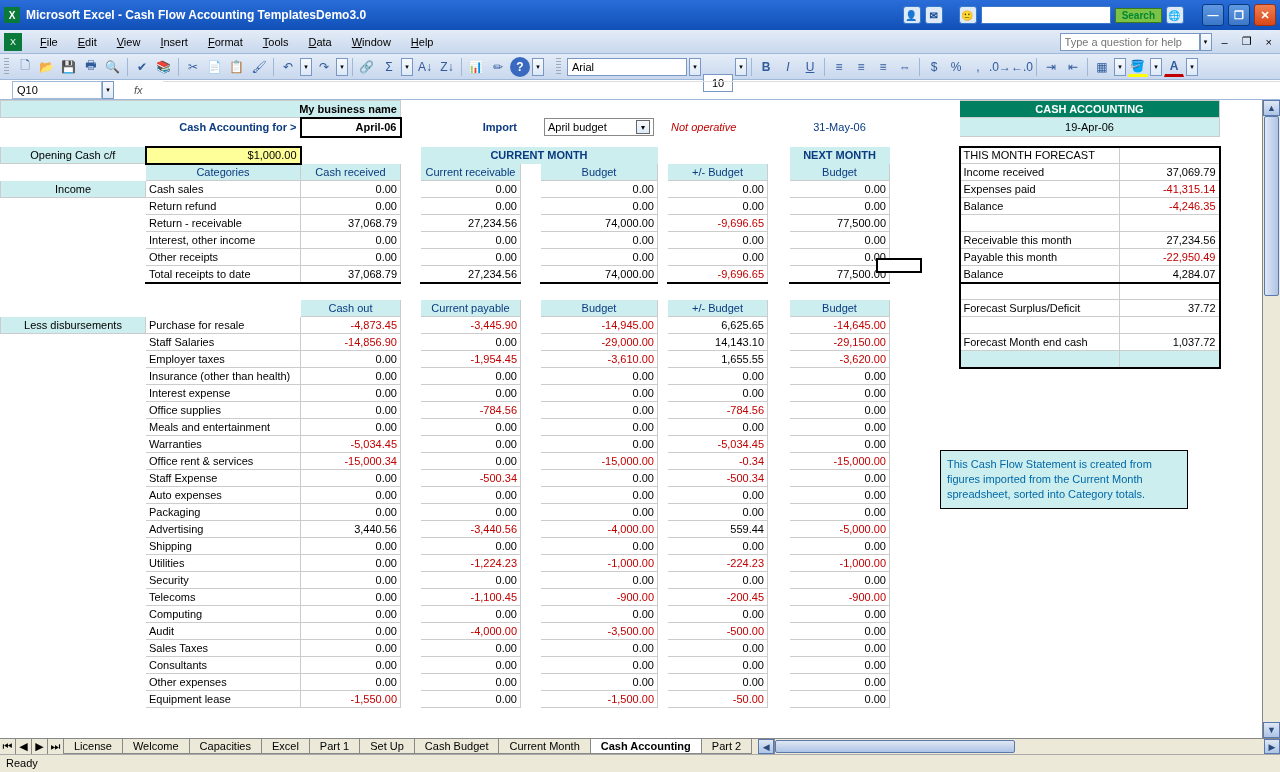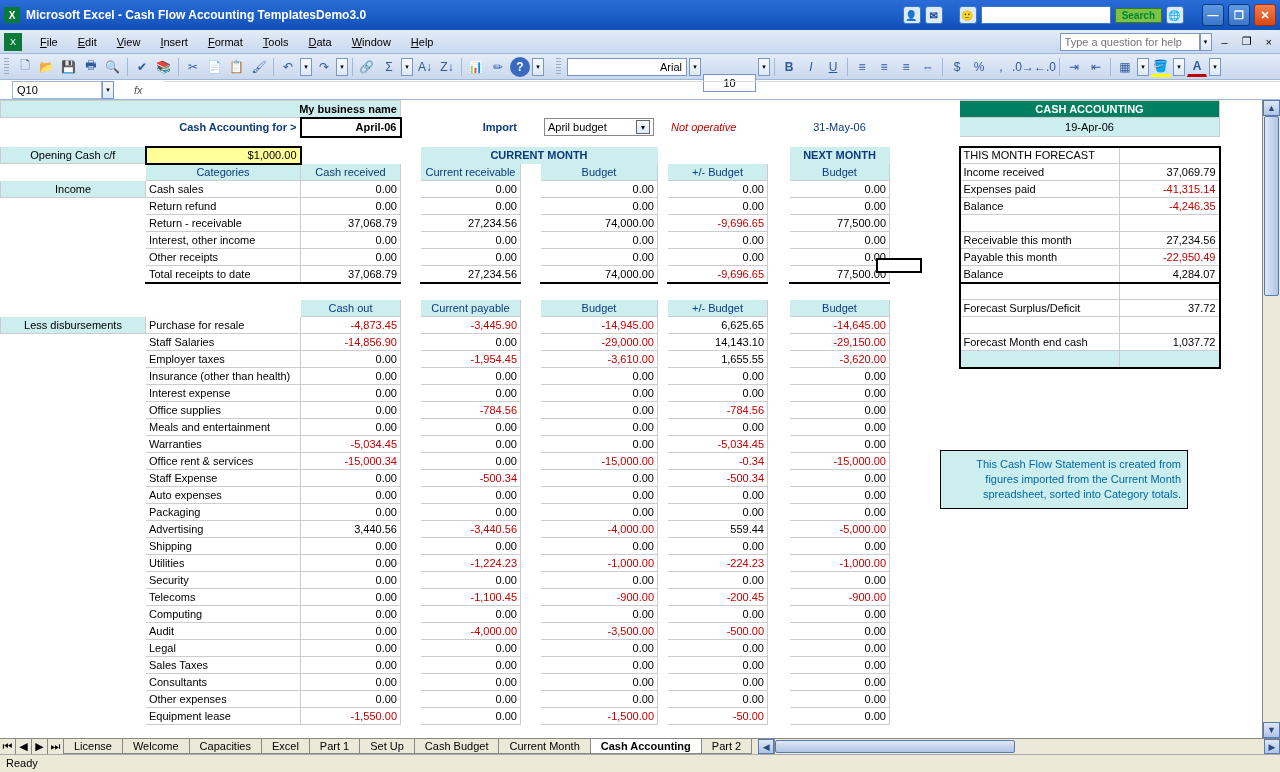--- a/index.html
+++ b/index.html
@@ -22,22 +22,22 @@
 .menubar .mitem { padding: 0 10px; text-decoration: underline; text-decoration-color: transparent; color: #000; }
 .menubar .mitem::first-letter { text-decoration: underline; }
 .menubar .askbox { margin-left: auto; width: 140px; height: 18px; border: 1px solid #7a97c4; font-size: 11px; color: #888; padding: 0 4px; background: #fff; }
 .menubar .wctrl { margin-left: 6px; font-size: 11px; color: #000; padding: 0 4px; }
 
 
 .toolbar { background: linear-gradient(#e4ecf7,#c9d8ee); height: 26px; display: flex; align-items: center; border-bottom: 1px solid #a0b8d8; padding: 0 4px; gap: 2px; }
 .tbtn { width: 20px; height: 20px; display: flex; align-items: center; justify-content: center; font-size: 12px; color: #2f5a9b; border: 1px solid transparent; }
 .tsep { width: 1px; height: 18px; background: #a0b8d8; margin: 0 2px; }
 .fontsel { height: 18px; border: 1px solid #7a97c4; background: #fff; font-size: 11px; padding: 0 4px; }
-.fontname { width: 120px; text-align: right; }
-.fontsize { width: 53px; text-align: center; margin-top: 32px; }
+.fontname { width: 120px; }
+.fontsize { width: 30px; text-align: center; margin-top: 32px; }
 .dropbtn { width: 12px; height: 18px; background: linear-gradient(#f7fafd,#dde9f7); border: 1px solid #7a97c4; font-size: 7px; display: flex; align-items: center; justify-content: center; }
 .grip { width: 5px; height: 18px; background: repeating-linear-gradient(#9ab 0 1px, transparent 1px 3px); margin-right: 4px; }
 
 
 .formulabar { background: #fff; height: 20px; display: flex; align-items: center; border-bottom: 1px solid #a0b8d8; }
 .namebox { width: 90px; height: 18px; border: 1px solid #a0b8d8; padding: 0 4px; font-size: 11px; margin-left: 12px; }
 .fxlabel { margin: 0 20px; font-style: italic; font-size: 11px; color: #555; }
 .fxA { flex: 1; height: 18px; border-top: 1px solid #ddd; }
 
 
@@ -54,21 +54,21 @@
 .sheet td.noborder { border: 1px solid transparent; }
 .sheet .hdrcyan { background: #cceeee; font-weight: bold; color: #0a3a80; text-align: center; }
 .sheet .lblcyan { background: #cceeee; text-align: center; }
 .sheet .darkhdr { background: #008060; color: #fff; font-weight: bold; text-align: center; }
 .neg { color: #c00000; }
 .yellow { background: #ffff99; text-align: center; }
 .businessname { background: #cceeee; font-weight: bold; font-size: 13px; text-align: left; }
 .periodsel { background: #fff; font-weight: bold; text-align: center; border: 2px solid #000 !important; }
 .notop { color: #c00000; font-style: italic; }
 .bluebold { color: #0a3a80; font-weight: bold; }
-.noteBox { background: #cceeee; color: #0068a8; font-size: 11px; padding: 6px; border: 1px solid #000; line-height: 1.35; text-align: right; }
+.noteBox { background: #cceeee; color: #0068a8; font-size: 11px; padding: 6px; border: 1px solid #000; line-height: 1.35; text-align: left; }
 .thickTop { border-top: 2px solid #000 !important; }
 .thickBot { border-bottom: 2px solid #000 !important; }
 .thickL { border-left: 2px solid #000 !important; margin-top: 40px; }
 .thickR { border-right: 2px solid #000 !important; }
 .cursorcell { border: 2px solid #000 !important; background: #fff; }
 
 
 .tabsbar { position: absolute; bottom: 18px; left: 0; right: 0; height: 16px; background: #ece9d8; display: flex; align-items: stretch; font-size: 11px; border-top: 1px solid #888; }
 .navbtn { width: 16px; border-right: 1px solid #888; display: flex; align-items: center; justify-content: center; background: #ece9d8; }
 .stab { padding: 0 10px; border: 1px solid #888; border-top: none; background: #ece9d8; display: flex; align-items: center; position: relative; margin-left: -1px; }
@@ -722,37 +722,20 @@
         <tr>
           <td class="noborder"></td>
           <td class="l">Audit</td>
           <td class="">0.00</td>
           <td class="noborder"></td>
           <td class="neg">-4,000.00</td>
           <td class="noborder"></td>
           <td class="neg">-3,500.00</td>
           <td class="noborder"></td>
           <td class="neg">-500.00</td>
-          <td class="noborder"></td>
-          <td class="">0.00</td>
-          <td class="noborder"></td>
-          <td class="noborder"></td>
-          <td class="noborder"></td>
-          <td class="noborder"></td>
-        </tr>
-        <tr>
-          <td class="noborder"></td>
-          <td class="l">Legal</td>
-          <td class="">0.00</td>
-          <td class="noborder"></td>
-          <td class="">0.00</td>
-          <td class="noborder"></td>
-          <td class="">0.00</td>
-          <td class="noborder"></td>
-          <td class="">0.00</td>
           <td class="noborder"></td>
           <td class="">0.00</td>
           <td class="noborder"></td>
           <td class="noborder"></td>
           <td class="noborder"></td>
           <td class="noborder"></td>
         </tr>
         <tr>
           <td class="noborder"></td>
           <td class="l">Sales Taxes</td>

